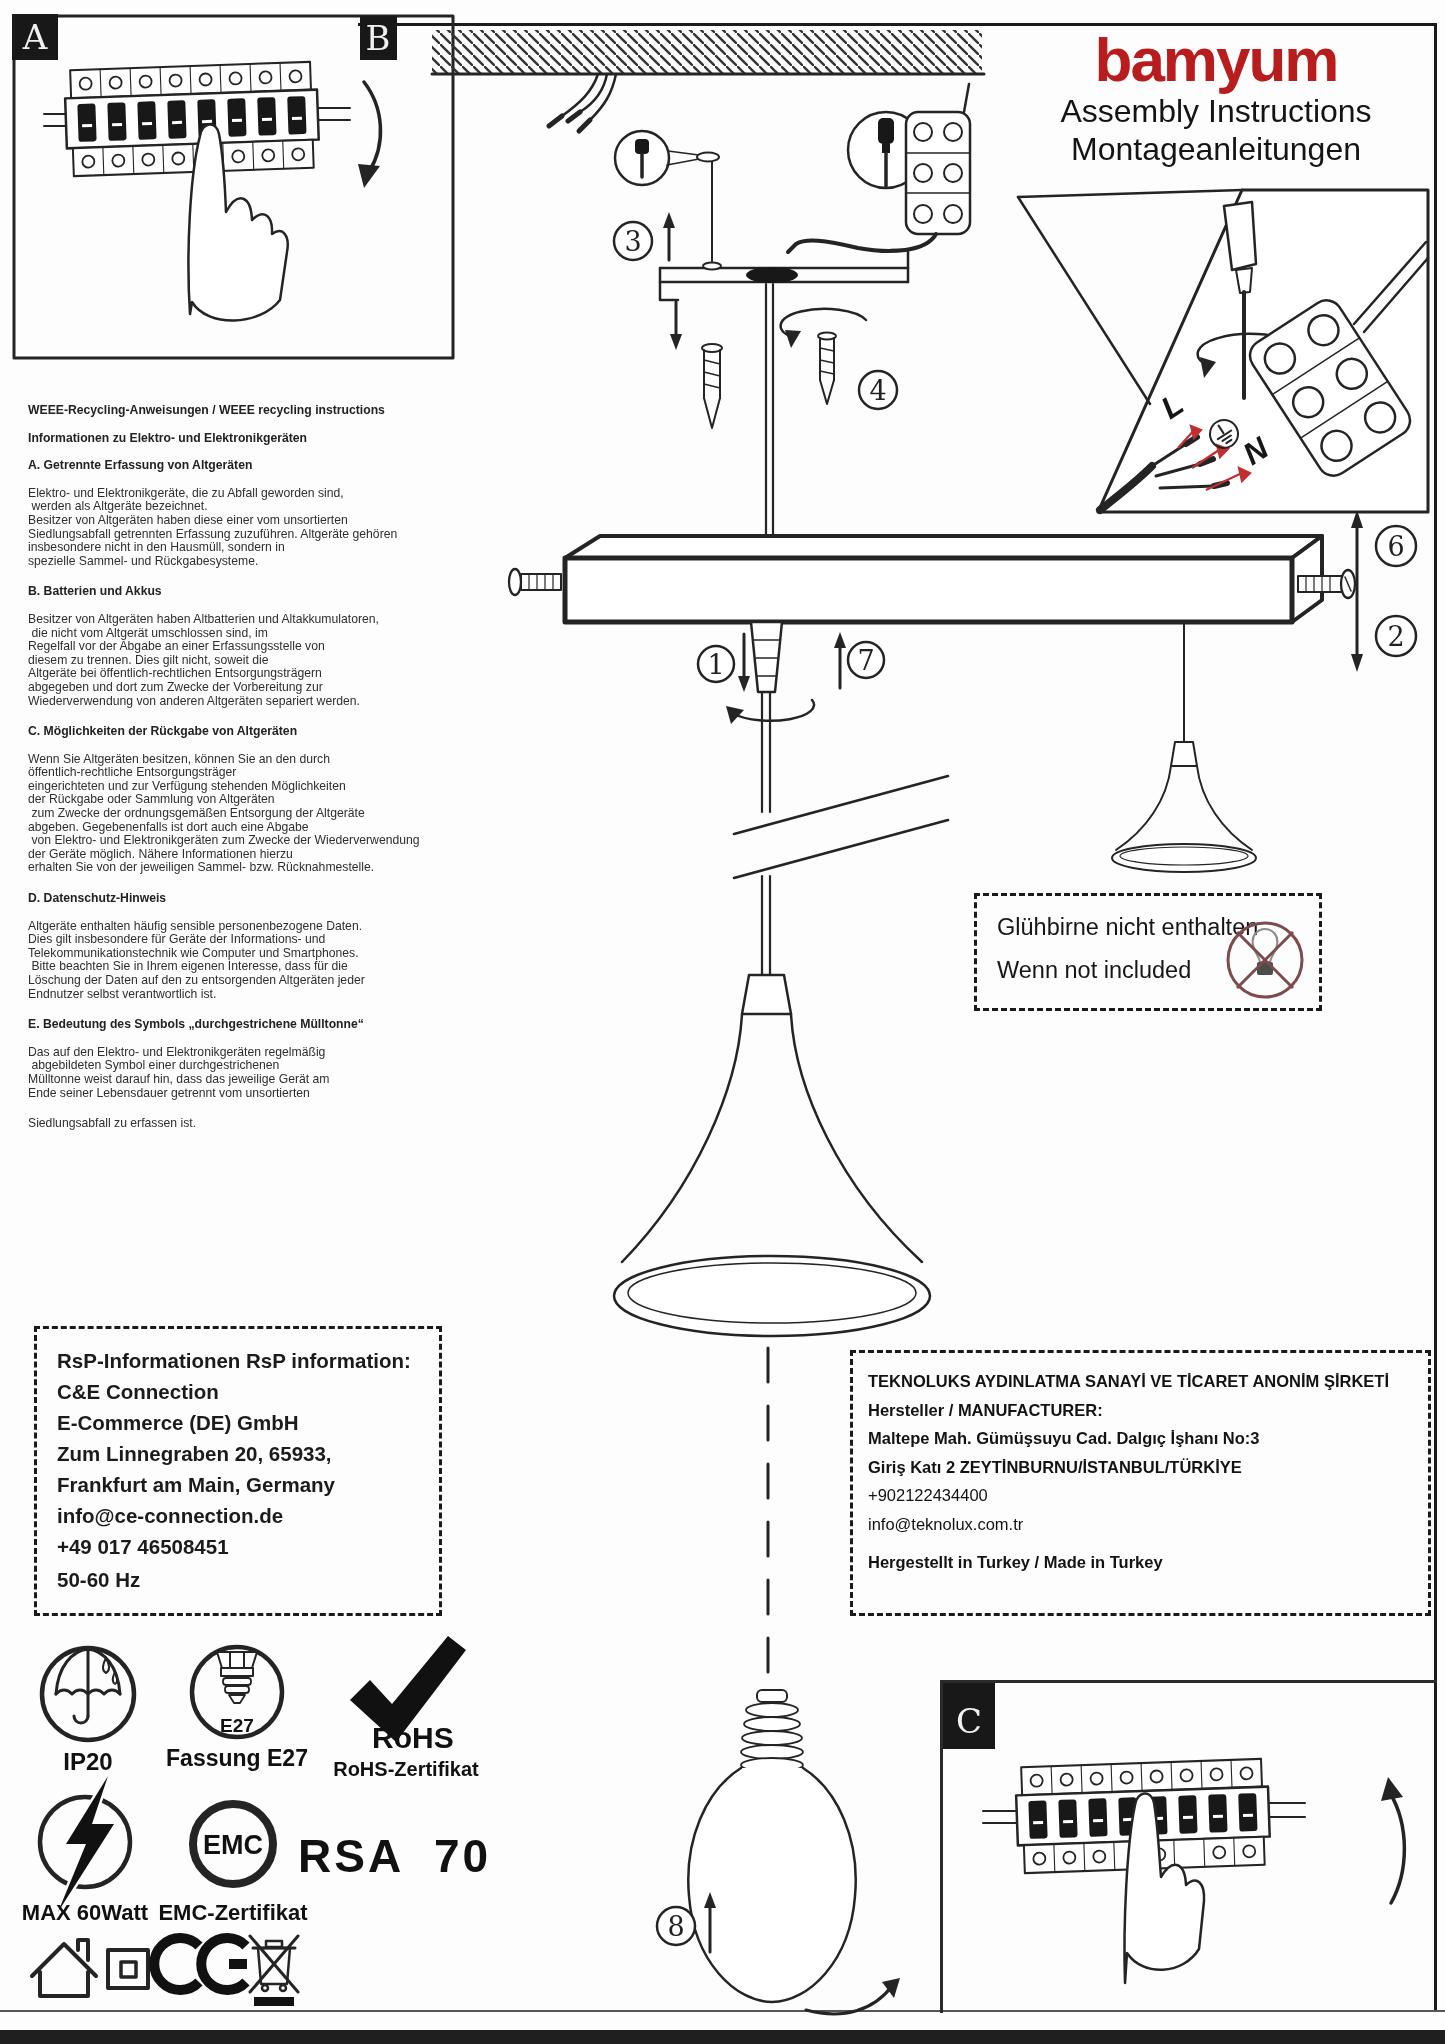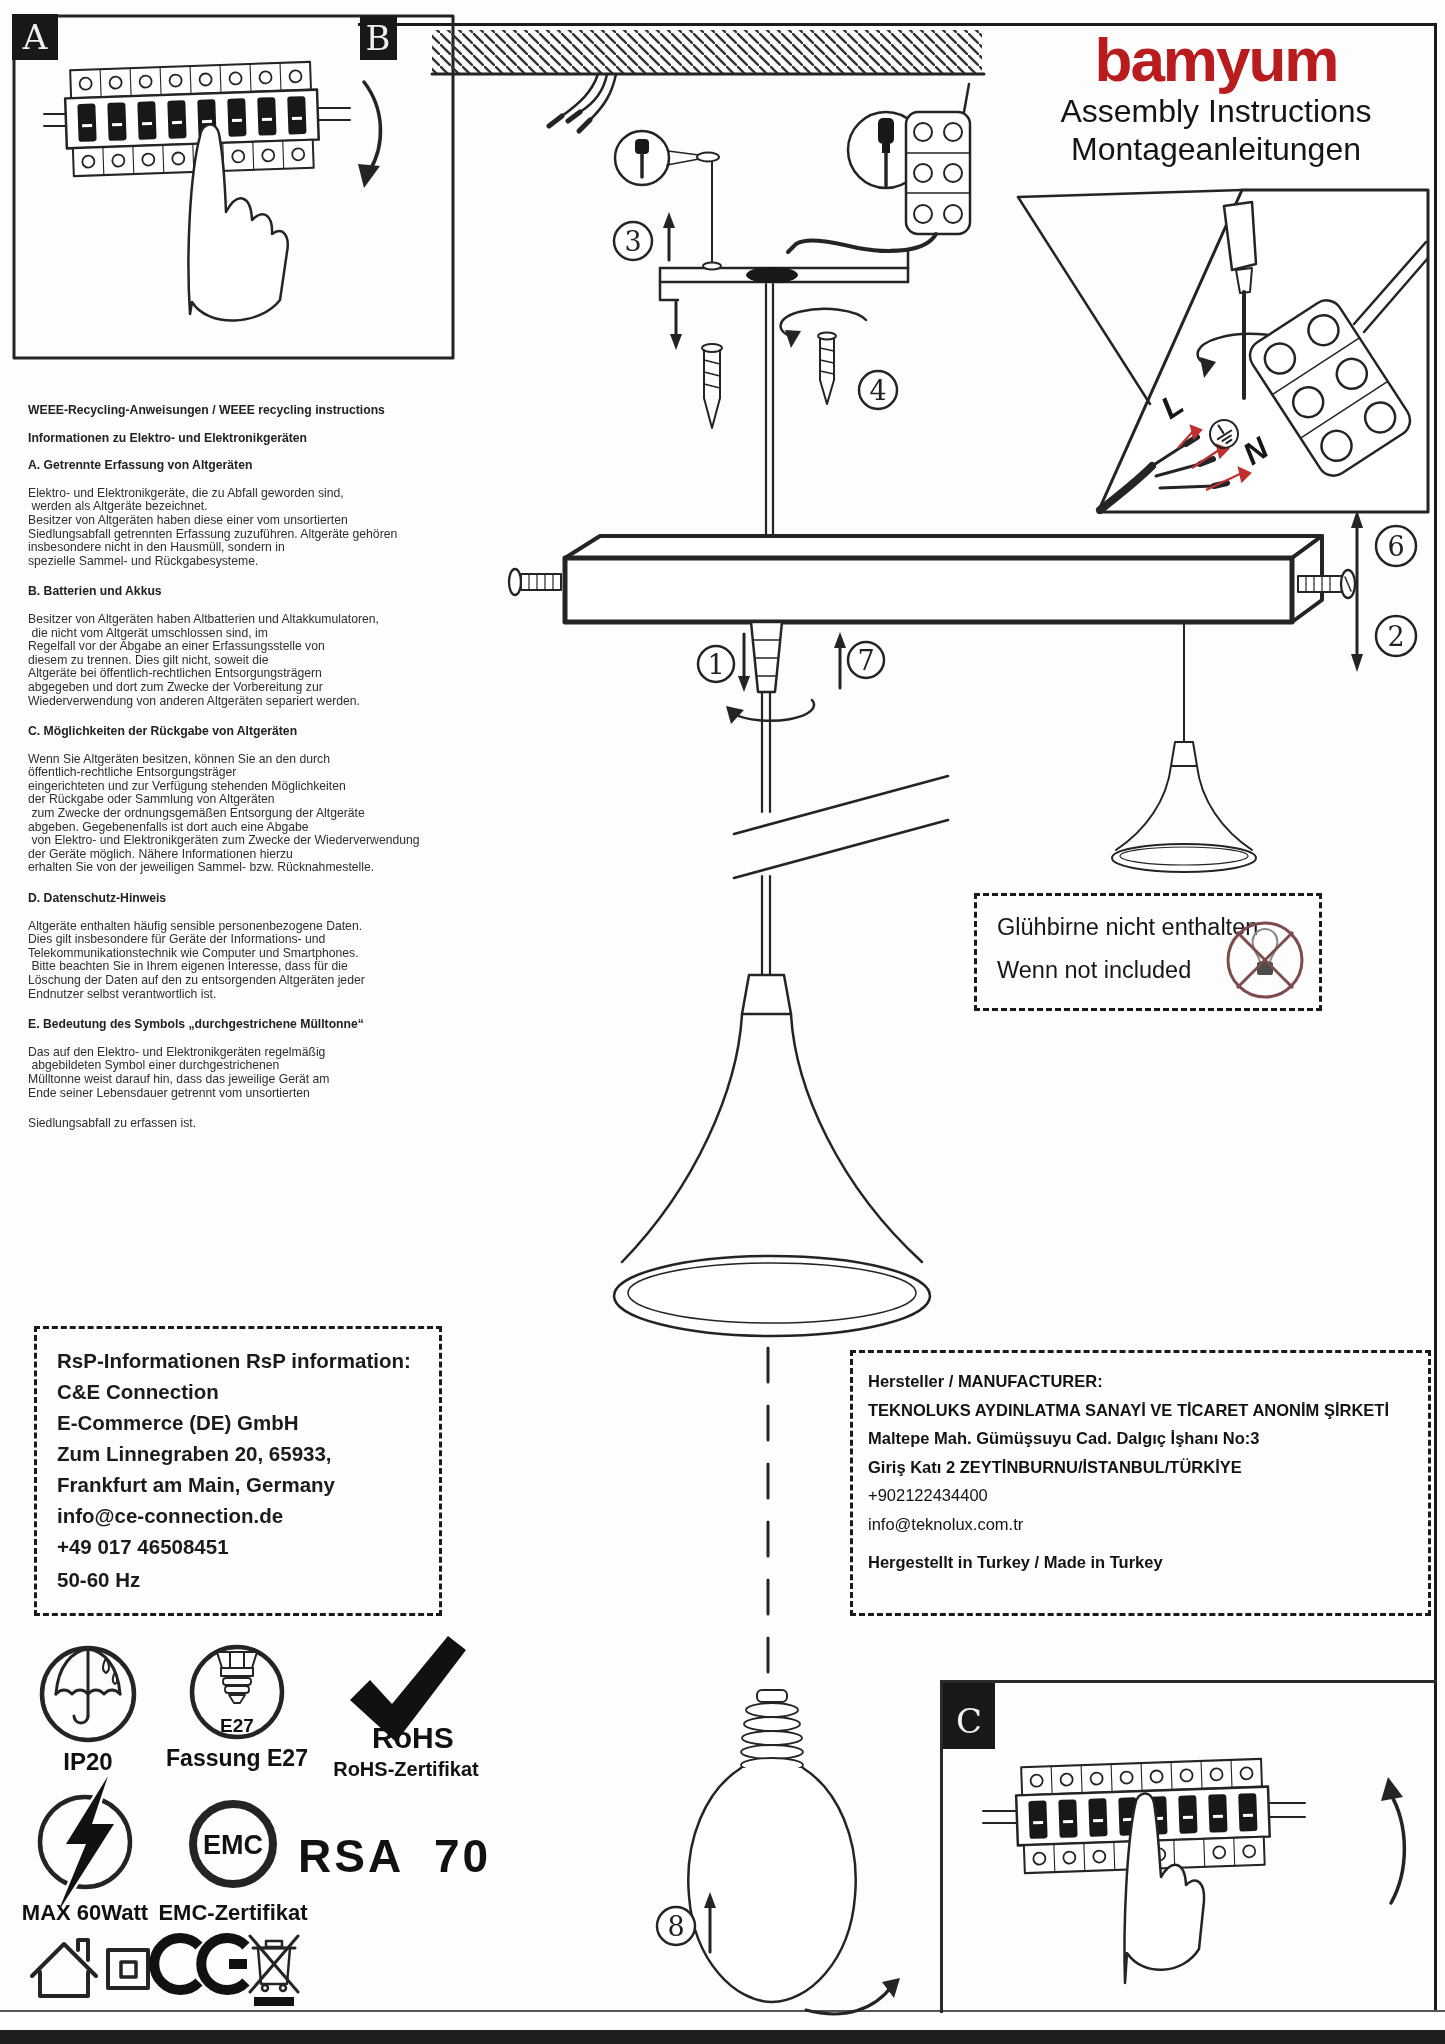--- a/index.html
+++ b/index.html
@@ -457,22 +457,22 @@
     <div class="pre">C&amp;E Connection
 E-Commerce (DE) GmbH
 Zum Linnegraben 20, 65933,
 Frankfurt am Main, Germany
 info@ce-connection.de
 +49 017 46508451</div>
     <div style="margin-top:2px;">50-60 Hz</div>
   </div>
 
   <div class="abs dashbox mfr">
+    <div class="b">TEKNOLUKS AYDINLATMA SANAYİ VE TİCARET ANONİM ŞİRKETİ</div>
     <div class="b">Hersteller / MANUFACTURER:</div>
-    <div class="b">TEKNOLUKS AYDINLATMA SANAYİ VE TİCARET ANONİM ŞİRKETİ</div>
     <div class="b">Maltepe Mah. Gümüşsuyu Cad. Dalgıç İşhanı No:3</div>
     <div class="b">Giriş Katı 2 ZEYTİNBURNU/İSTANBUL/TÜRKİYE</div>
     <div>+902122434400</div>
     <div>info@teknolux.com.tr</div>
     <div class="b" style="margin-top:10px;">Hergestellt in Turkey / Made in Turkey</div>
   </div>
 
   <svg class="abs" style="left:20px;top:1630px;" width="470" height="390" viewBox="20 1630 470 390">
 
     <g class="ln" stroke-width="4.5">

